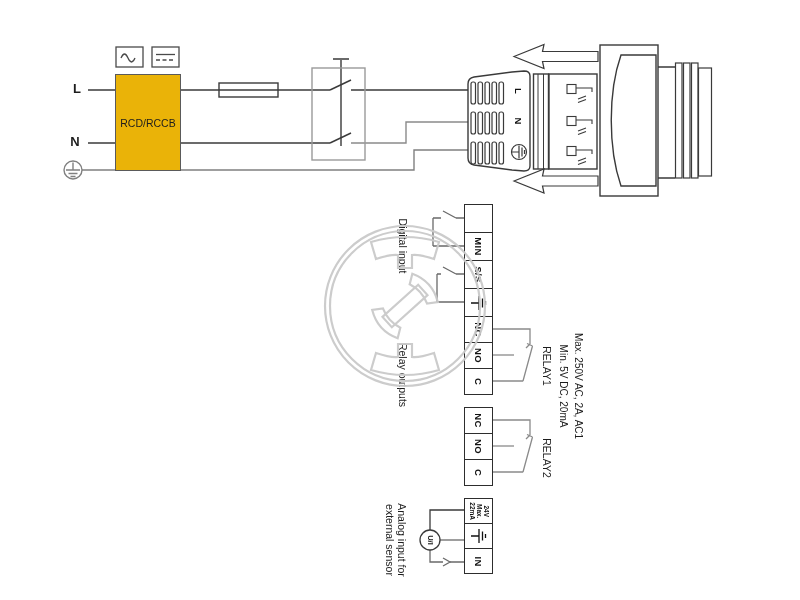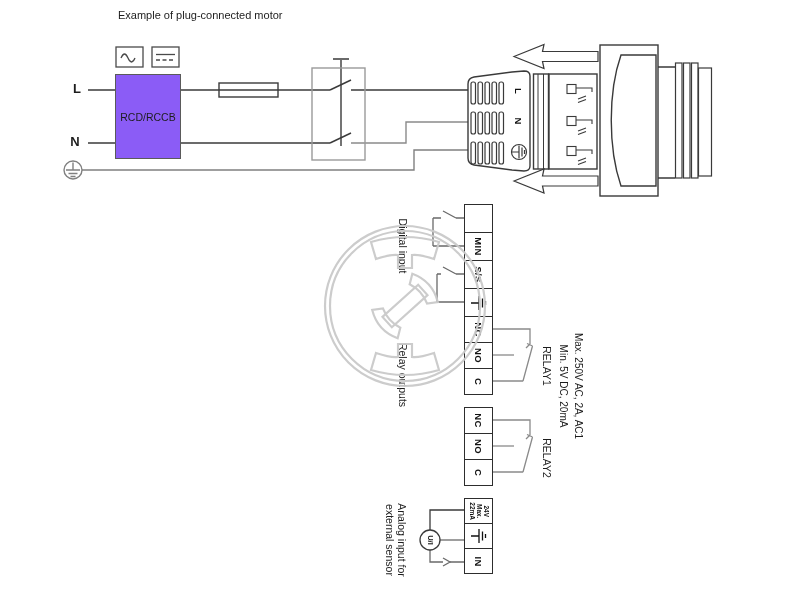--- a/index.html
+++ b/index.html
@@ -1,22 +1,22 @@
 <!DOCTYPE html>
 <html><head>
 <meta charset="utf-8">
 <style>
   html,body{margin:0;padding:0;background:#fff;}
   .canvas{position:relative;width:800px;height:600px;background:#ffffff;overflow:hidden;
           font-family:"Liberation Sans",sans-serif;color:#222;}
   svg.layer{position:absolute;left:0;top:0;}
   .title{position:absolute;left:118px;top:9px;font-size:11px;line-height:13.5px;color:#1d1d1d;}
   .side-lbl{position:absolute;font-size:13px;font-weight:600;color:#1d1d1d;transform:translate(-50%,-50%);}
-  .rcd{position:absolute;left:115px;top:74px;width:66px;height:85px;border:1.5px solid #5a5a5a;
-       background:#8b5cf6;box-sizing:border-box;display:flex;align-items:center;justify-content:center;}
+  .rcd{position:absolute;left:115px;top:74px;width:66px;height:97px;border:1.5px solid #5a5a5a;
+       background:#eab308;box-sizing:border-box;display:flex;align-items:center;justify-content:center;}
   .rcd span{font-size:10.5px;color:#1d1d1d;}
   .term{position:absolute;left:464px;width:29px;background:#fff;border:1.5px solid #2d2d2d;
         box-sizing:border-box;display:flex;align-items:center;justify-content:center;}
   .term > span{transform:rotate(90deg);font-size:9.5px;font-weight:700;letter-spacing:.3px;color:#111;white-space:nowrap;}
   .rot{position:absolute;transform:translate(-50%,-50%) rotate(90deg);white-space:nowrap;
        font-size:10.5px;color:#1d1d1d;}
   .rot2{position:absolute;transform:translate(-50%,-50%) rotate(90deg);font-size:10.5px;color:#1d1d1d;
         text-align:center;line-height:12px;white-space:nowrap;}
   .plbl{position:absolute;transform:translate(-50%,-50%) rotate(90deg);font-size:9.5px;font-weight:700;color:#111;}
   .v24{transform:rotate(90deg);font-size:6.5px;font-weight:700;line-height:6.8px;text-align:center;color:#111;white-space:nowrap;}
@@ -130,21 +130,20 @@
     <g stroke="#6a6a6a" stroke-width="1.3" fill="none">
       <path d="M464,510 H430 V530" stroke="#3a3a3a"></path>
       <path d="M440,540 H464"></path>
       <path d="M430,550 V562 H443 M450,562 H464"></path>
       <path d="M443,558 L450,562 L443,566"></path>
       <circle cx="430" cy="540" r="10" fill="#ffffff" stroke="#3a3a3a"></circle>
     </g>
   </svg>
 
   <div class="title">
-    <div>Example of plug-connected motor</div>
   </div>
 
   <div class="side-lbl" style="left:77px;top:88px;">L</div>
   <div class="side-lbl" style="left:75px;top:141px;">N</div>
 
   <div class="rcd">
     <span>RCD/RCCB</span>
   </div>
 
   <div class="plbl" style="left:518px;top:91px;">L</div>

